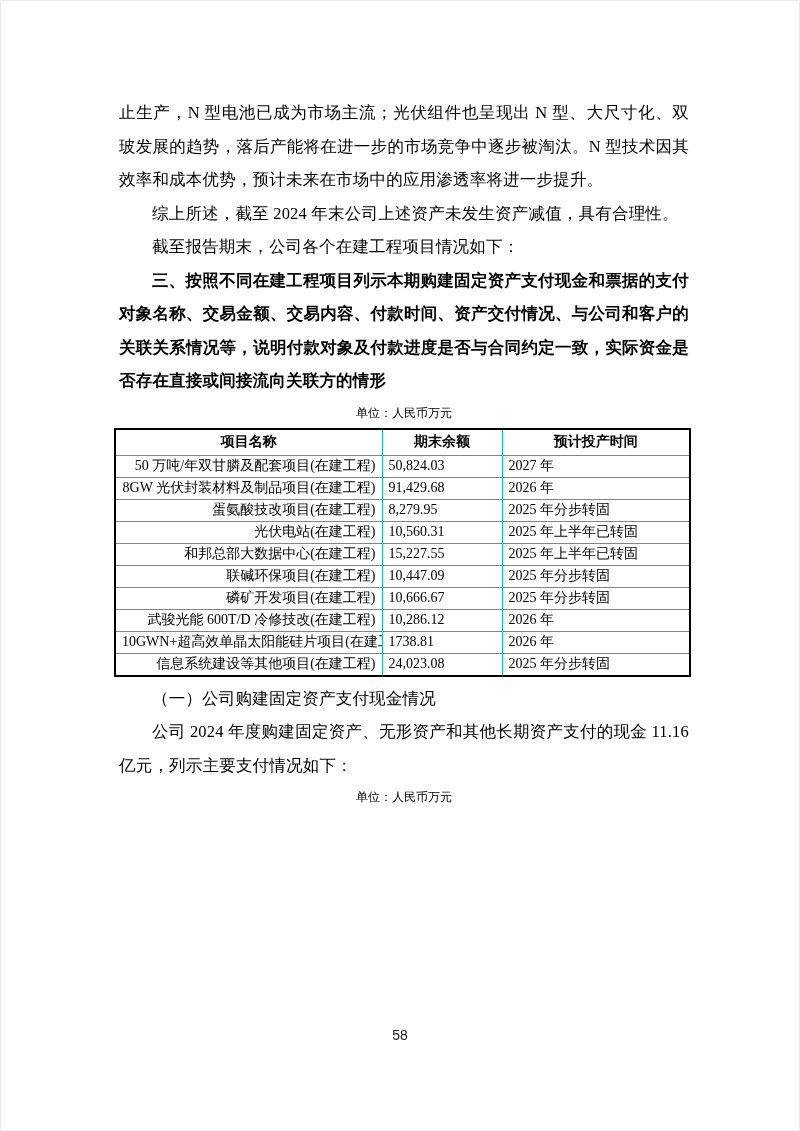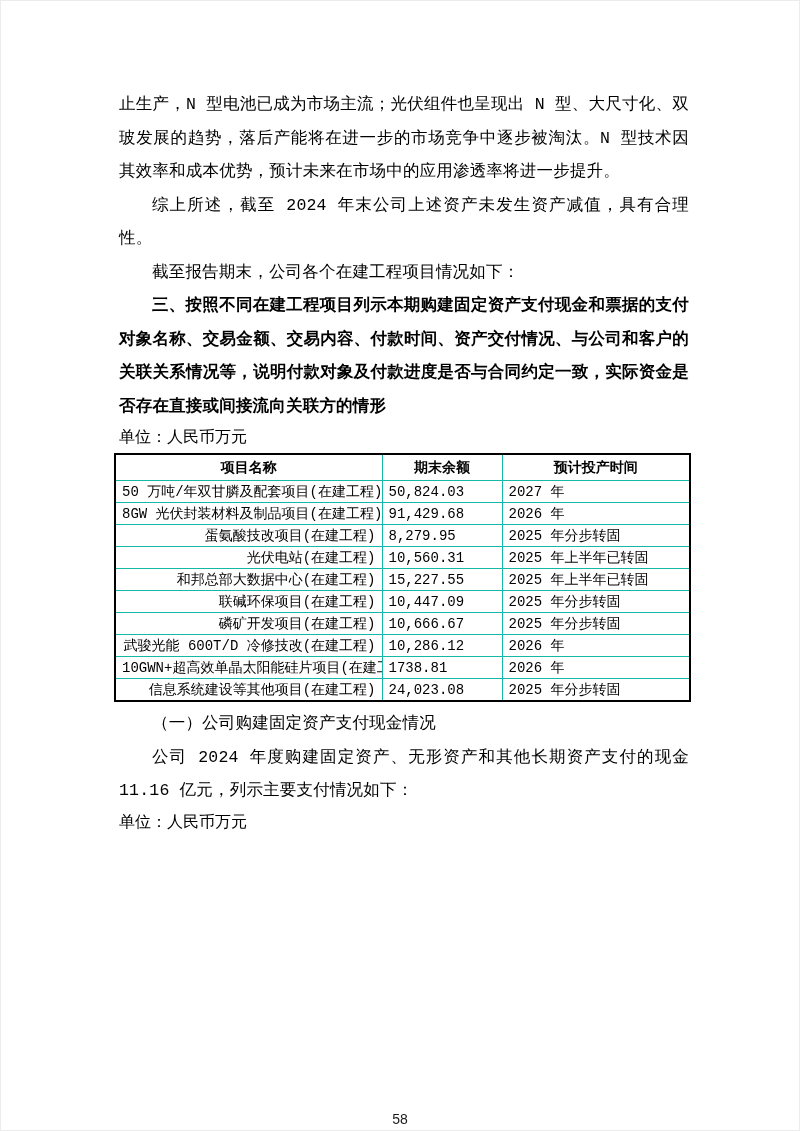--- a/index.html
+++ b/index.html
@@ -14,38 +14,37 @@
     background: #ffffff;
     box-sizing: border-box;
     border: 1px solid #ececec;
     font-family: "Liberation Serif", "DejaVu Serif", serif;
     color: #000000;
     overflow: hidden;
   }
   .content {
     position: absolute;
     left: 118px;
-    top: 87px;
+    top: 95px;
     width: 570px;
-    font-family: Liberation Mono, monospace;
   }
   .para {
     margin: 0;
     font-size: 16.5px;
     line-height: 33.5px;
     text-align: justify;
     letter-spacing: 0.2px;
   }
   .indent { text-indent: 2em; }
   .bold { font-weight: bold; }
   .unit-line {
     margin: 0;
-    font-size: 16px;
+    font-size: 12px;
     line-height: 30px;
-    text-align: left;
+    text-align: center;
   }
   table.cip {
     width: 575px;
     margin-left: -5px;
     border-collapse: collapse;
     table-layout: fixed;
     border: 2px solid #000000;
   }
   table.cip th, table.cip td {
     border: 1px solid #14b8a6;
@@ -62,21 +61,21 @@
     padding: 0 2px;
   }
   td.c-name { text-align: right; margin-top: 12px; }
   td.c-num, td.c-time { }
   tr.total-row td { font-weight: bold; height: 22px; }
   .sub-heading { margin-top: 5px; }
   .page-number {
     position: absolute;
     left: 0;
     right: 0;
-    top: 1110px;
+    top: 1026px;
     text-align: center;
     font-size: 14px;
     font-family: "Liberation Sans", "DejaVu Sans", sans-serif;
     color: #1a1a1a;
   }
 </style>
 </head>
 <body>
 
 <div class="page">

